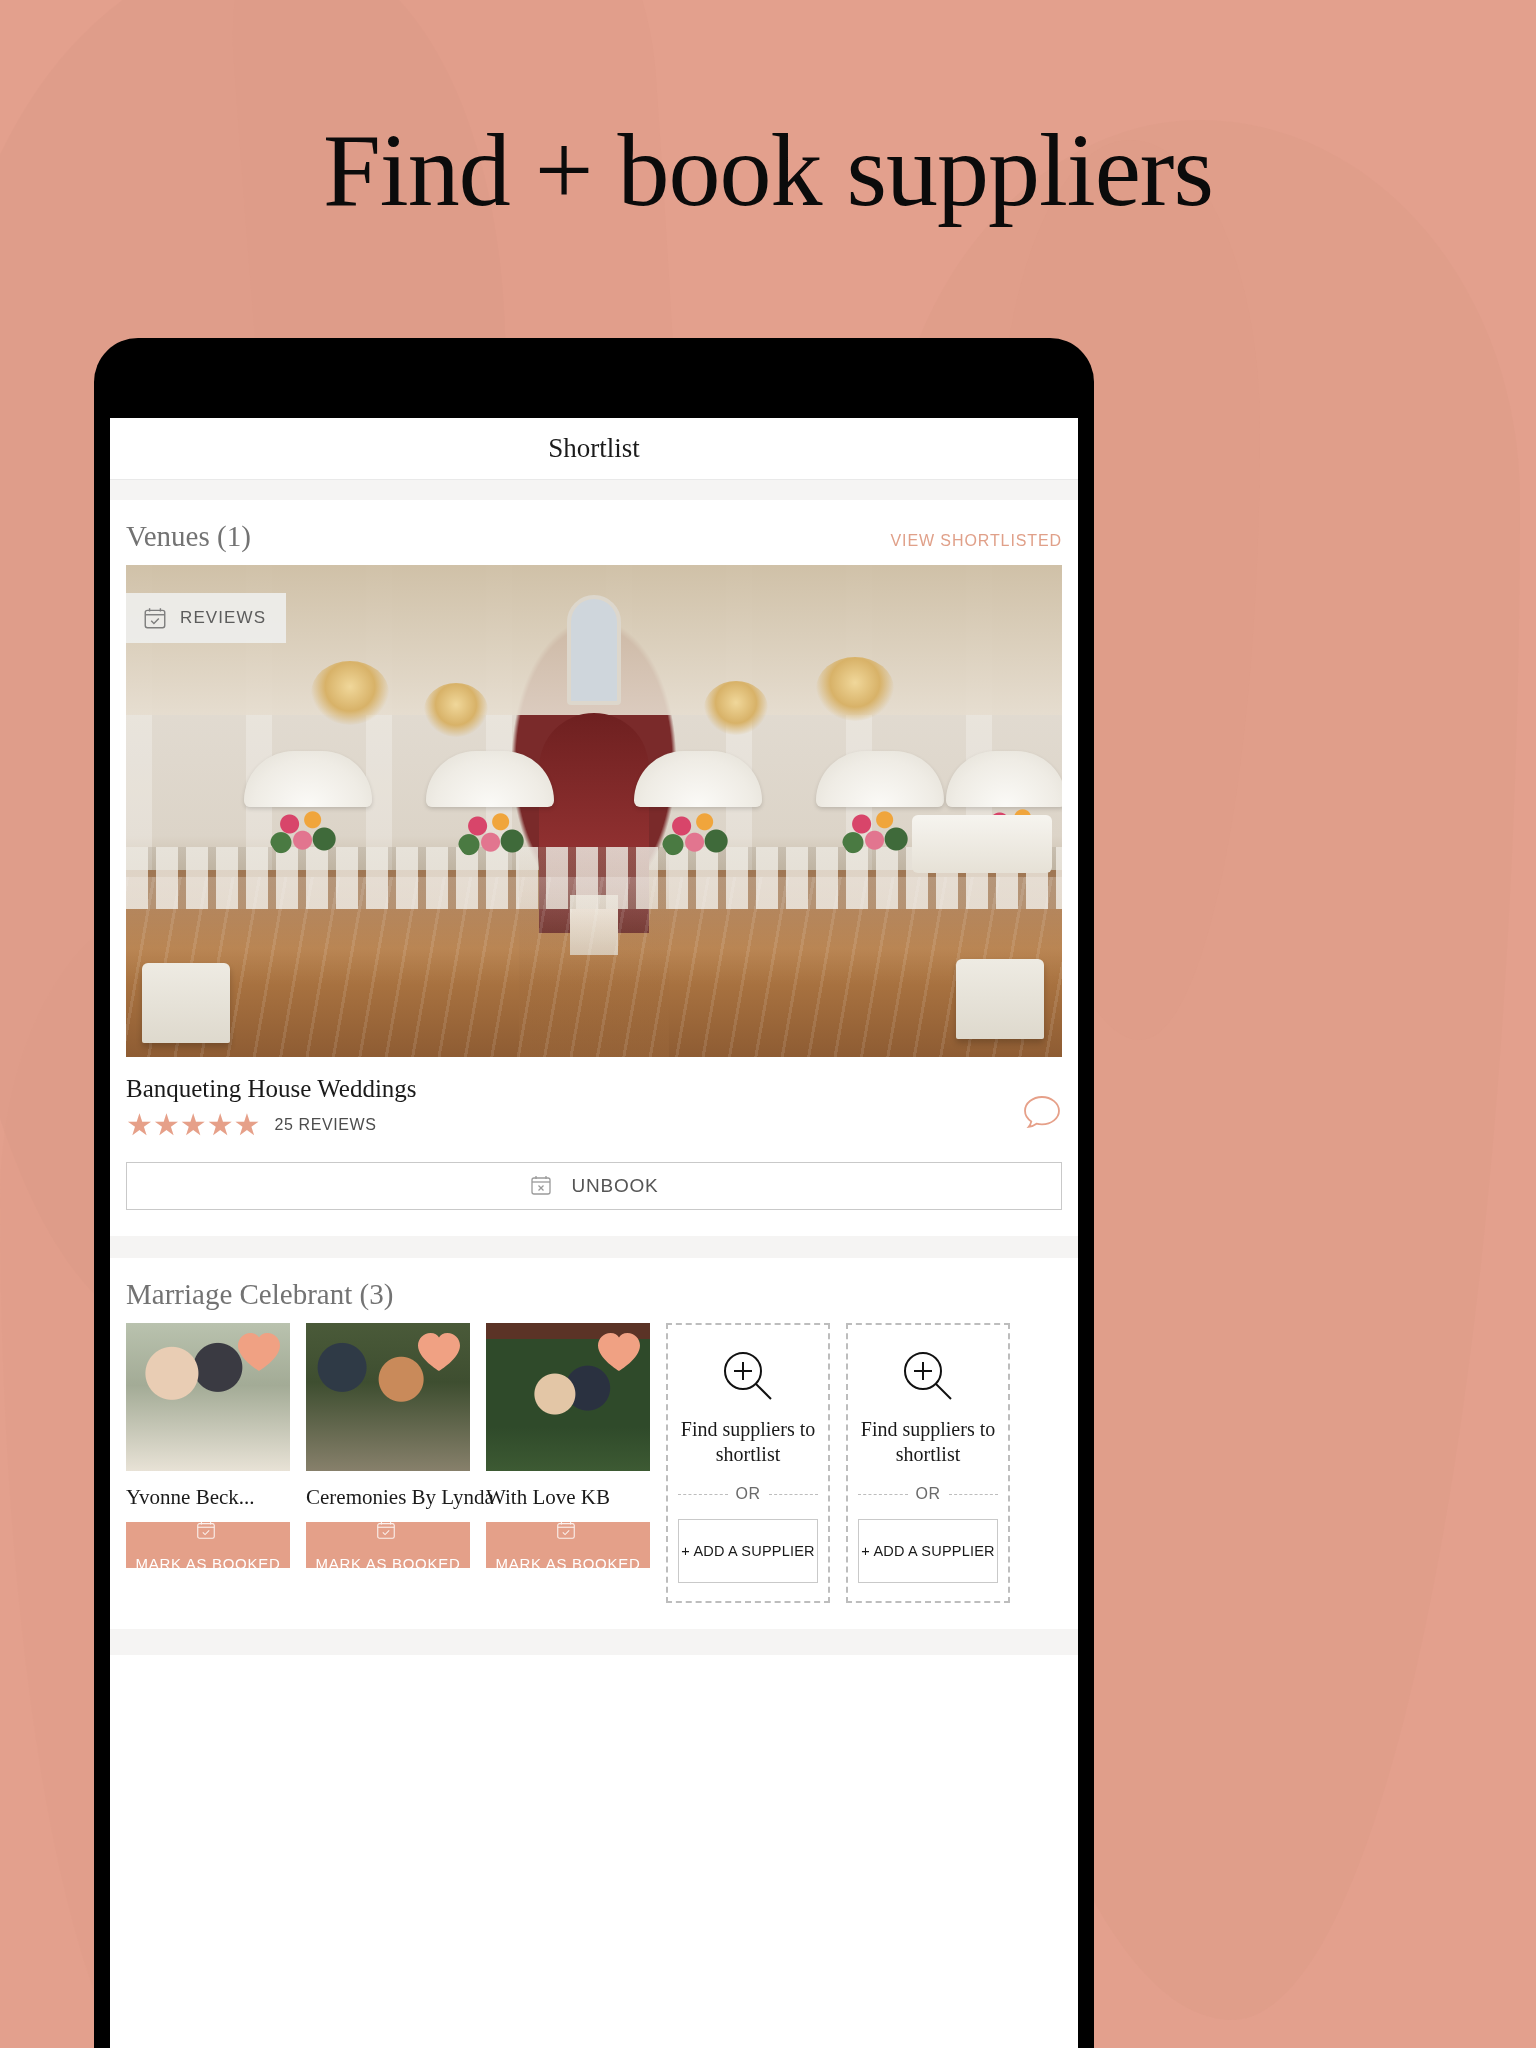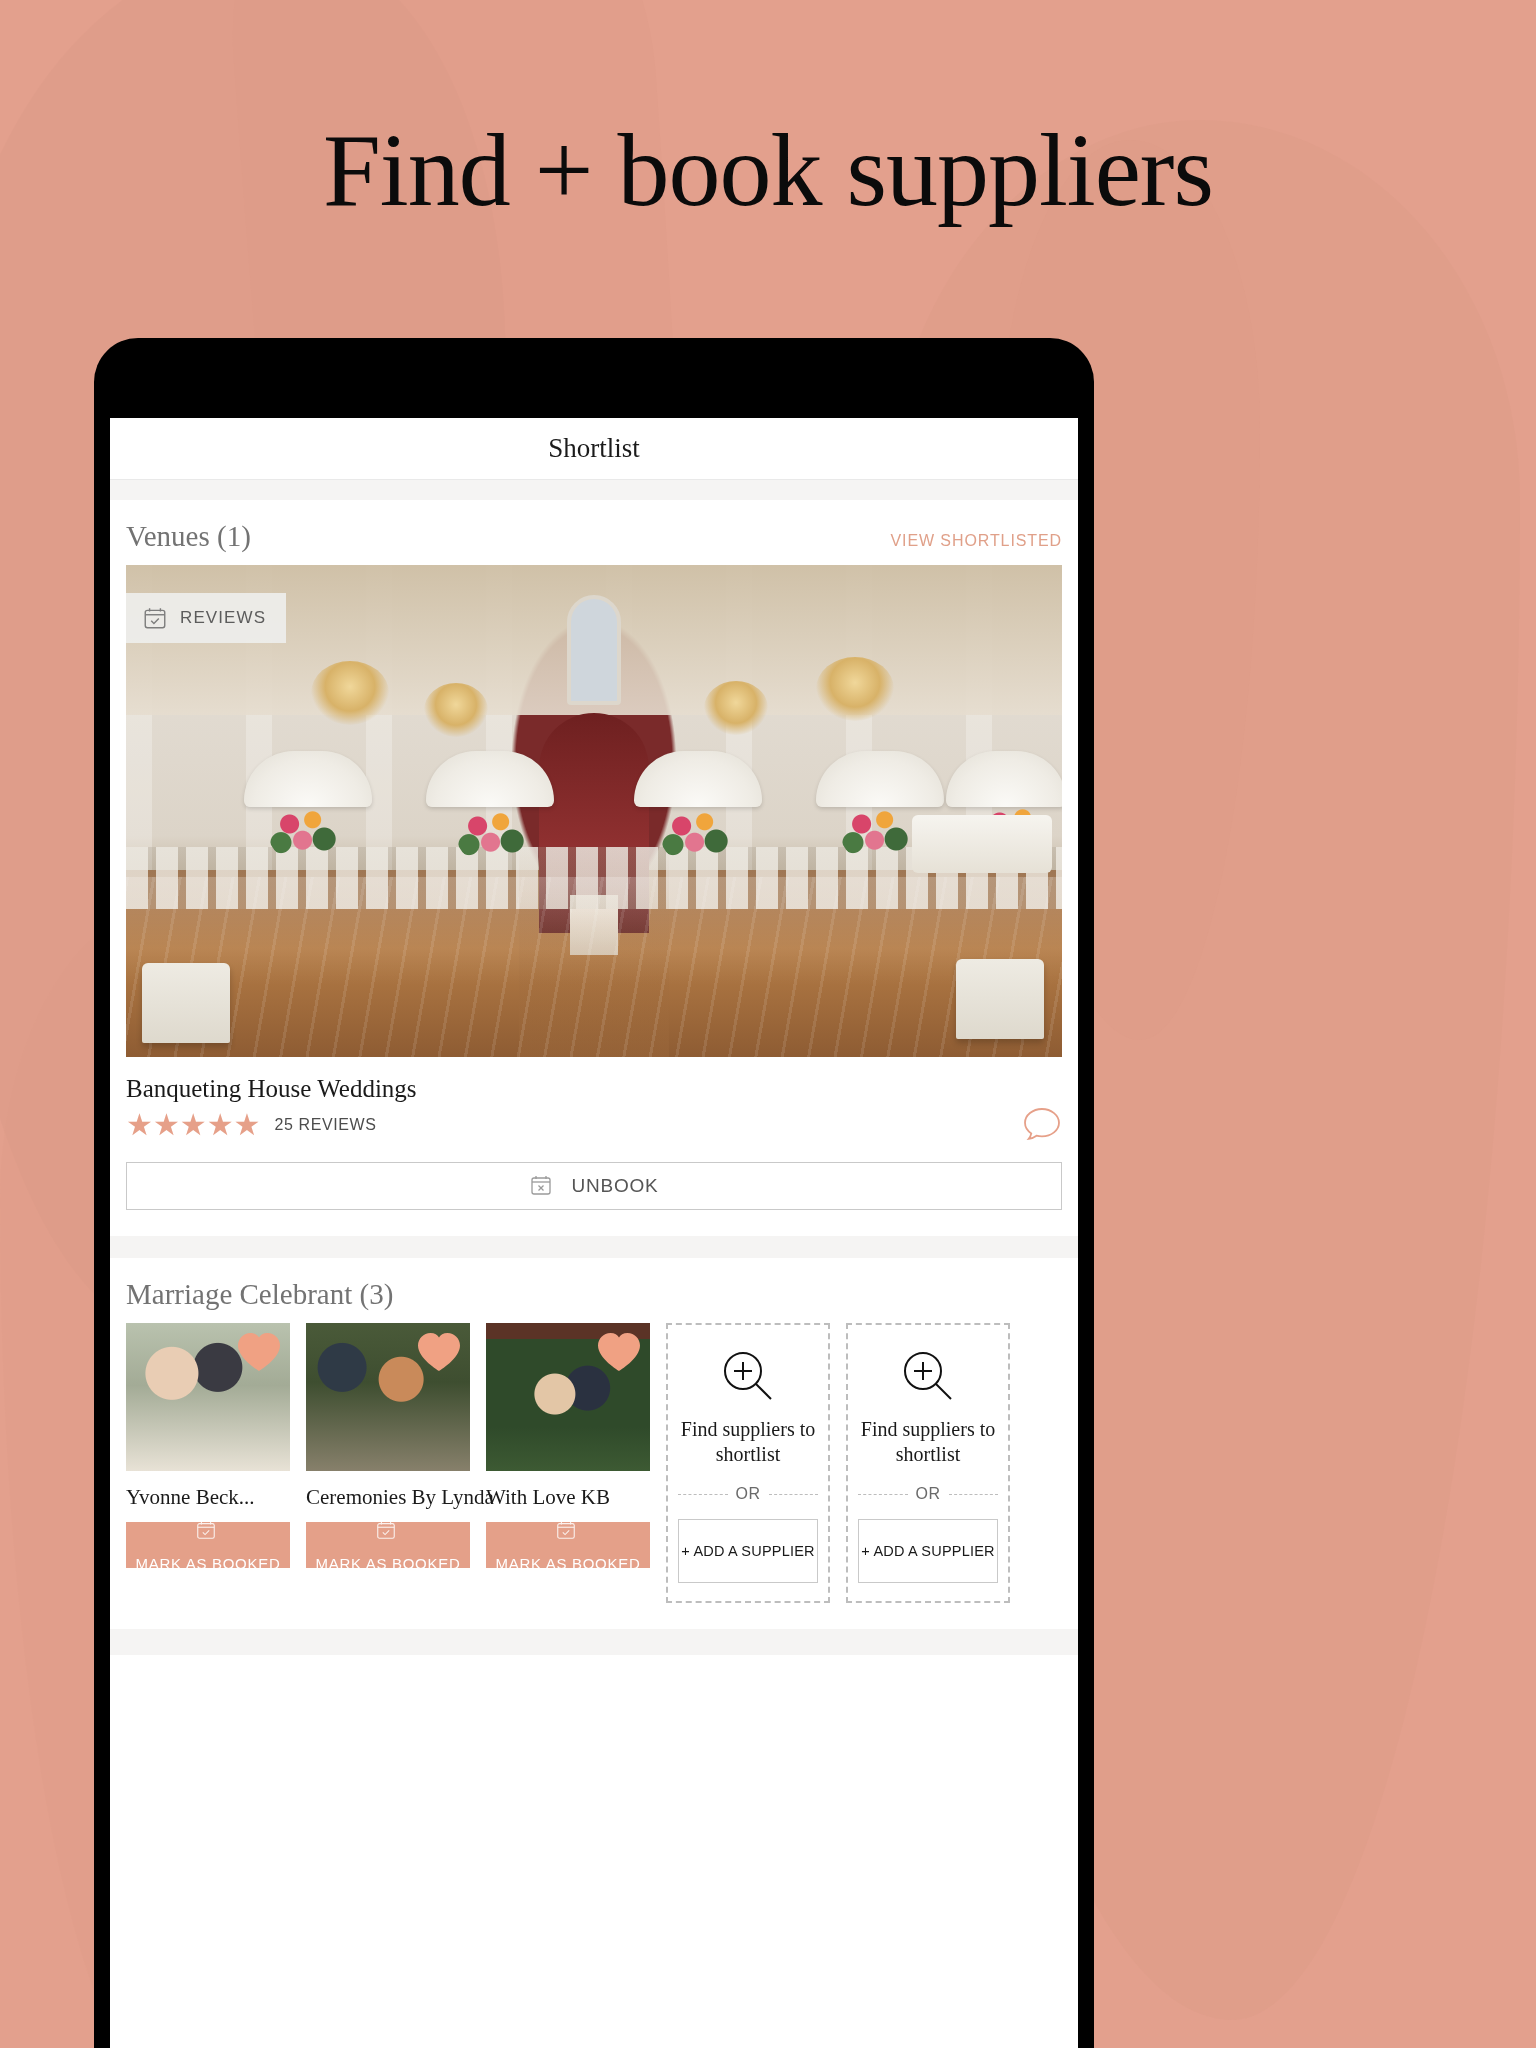--- a/index.html
+++ b/index.html
@@ -232,21 +232,21 @@
   }
 
   .cal-icon { width: 26px; height: 26px; position: relative; flex: 0 0 auto; }
   .cal-icon svg { display: block; }
 
   
   .venue-info {
     padding: 18px 16px 0 16px;
     display: flex;
     justify-content: space-between;
-    align-items: flex-end;
+    align-items: center;
   }
   .venue-name {
     font-size: 25px;
     color: #1a1a1a;
     font-family: "Liberation Serif", serif;
   }
   .rating-row {
     display: flex; align-items: center; gap: 14px; margin-top: 7px;
   }
   .stars { display: flex; gap: 2px; color: #e6a089; font-size: 30px; line-height: 1; }

